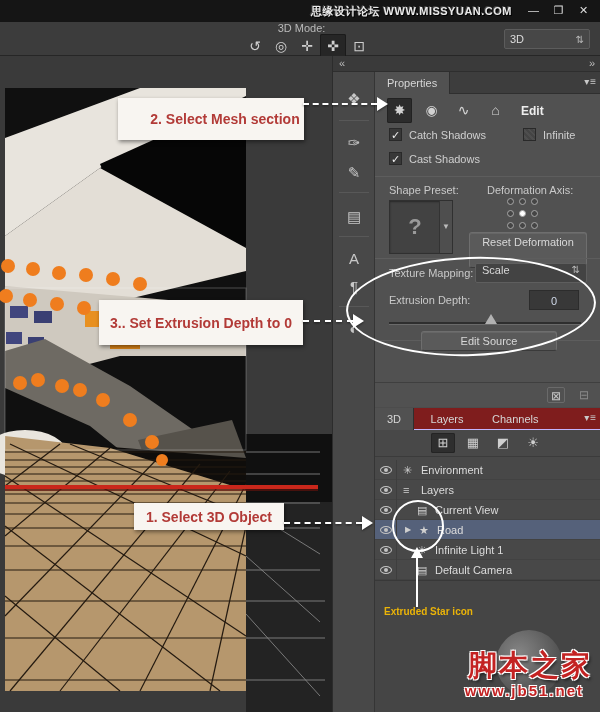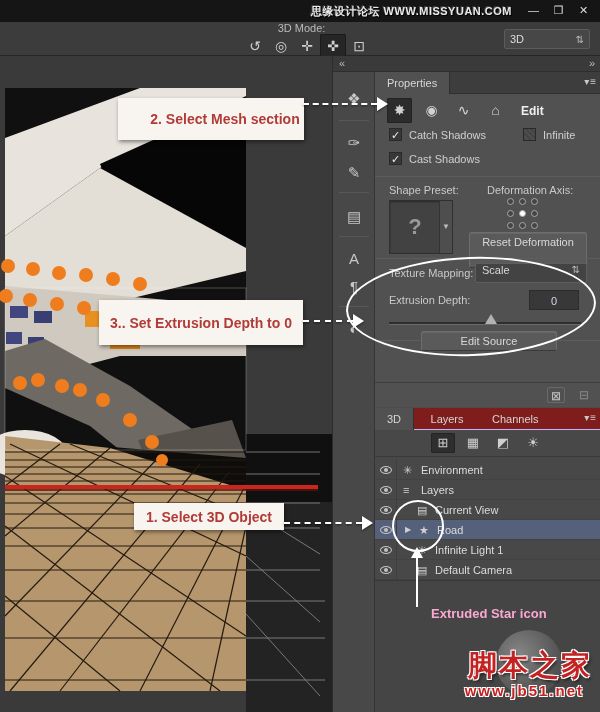--- a/index.html
+++ b/index.html
@@ -116,21 +116,21 @@
           color:#b23a37; font-weight:bold; font-size:14px; }
   .dash-arrow { position:absolute; height:0; border-top:2px dashed #fff; filter:drop-shadow(0 1px 1px rgba(0,0,0,.5)); }
   .dash-arrow::after { content:""; position:absolute; right:-11px; top:-8px; width:0; height:0;
                        border-left:11px solid #fff; border-top:7px solid transparent; border-bottom:7px solid transparent; }
   .ellipse-hl { position:absolute; left:346px; top:257px; width:250px; height:99px; border:2px solid #fff;
                 border-radius:50%; transform:rotate(-2deg); }
   .circle-hl { position:absolute; left:392px; top:500px; width:52px; height:52px; border:2px solid #fff; border-radius:50%; }
   .v-arrow { position:absolute; left:416px; top:557px; width:2px; height:50px; background:#fff; }
   .v-arrow::before { content:""; position:absolute; left:-5px; top:-10px; width:0; height:0;
                      border-left:6px solid transparent; border-right:6px solid transparent; border-bottom:11px solid #fff; }
-  .caption { position:absolute; left:384px; top:606px; color:#f9a8d4; font-weight:bold; font-size:13px;margin-left:47px; }
+  .caption { position:absolute; left:384px; top:606px; color:#eab308; font-weight:bold; font-size:10px; }
 
   
   .logo { position:absolute; right:2px; bottom:2px; width:178px; height:72px; }
   .logo .globe { position:absolute; right:36px; top:-8px; width:66px; height:66px; border-radius:50%;
                  background:radial-gradient(circle at 35% 35%, #9a9a9a, #555 70%); opacity:.75; }
   .logo .cn { position:absolute; right:6px; top:8px; font-size:29px; font-weight:bold; color:#c32222; letter-spacing:2px;
               text-shadow:-1px -1px 0 #fff, 1px -1px 0 #fff, -1px 1px 0 #fff, 1px 1px 0 #fff, 2px 3px 3px rgba(0,0,0,.5); }
   .logo .url { position:absolute; right:14px; top:44px; font-size:15px; font-weight:bold; color:#c32222; letter-spacing:2px;
                text-shadow:-1px -1px 0 #fff, 1px -1px 0 #fff, -1px 1px 0 #fff, 1px 1px 0 #fff; }
 </style>

